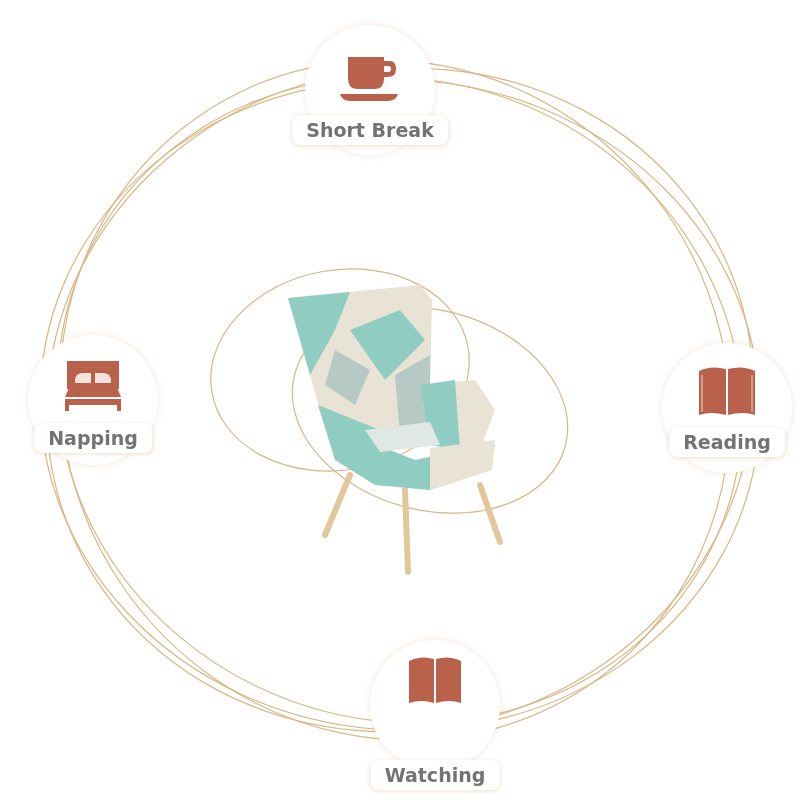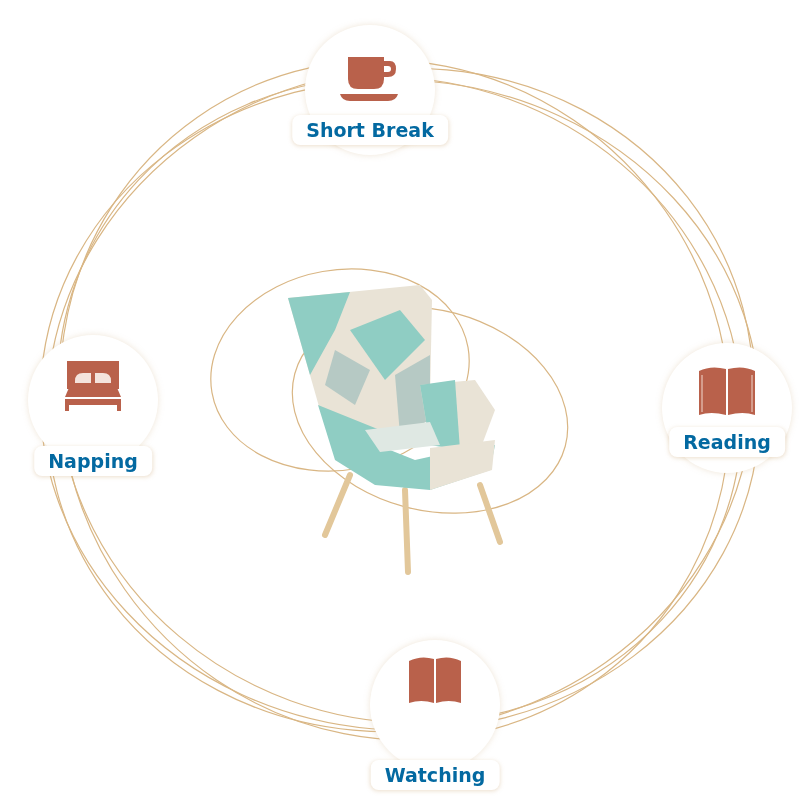--- a/index.html
+++ b/index.html
@@ -2,21 +2,21 @@
 <html><head>
 <meta charset="utf-8">
 <style>
   html,body{margin:0;padding:0;background:#ffffff;}
   body{width:800px;height:800px;position:relative;overflow:hidden;font-family:"DejaVu Sans","Liberation Sans",sans-serif;}
   .orbits{position:absolute;left:0;top:0;width:800px;height:800px;}
   .badge{position:absolute;width:130px;height:130px;border-radius:50%;background:#fff;
     box-shadow:0 0 6px rgba(210,180,140,0.35);}
   .badge .icon{position:absolute;left:50%;transform:translateX(-50%);}
   .badge .label{position:absolute;left:50%;transform:translateX(-50%);white-space:nowrap;
-    background:#fff;border-radius:8px;padding:4px 14px;font-weight:bold;font-size:19px;color:#0369a1;
+    background:#fff;border-radius:8px;padding:4px 14px;font-weight:bold;font-size:19px;color:#737373;
     box-shadow:0 1px 4px rgba(200,160,110,0.35);}
   .chair{position:absolute;left:280px;top:280px;width:250px;height:300px;}
 </style>
 </head>
 <body>
 
 <svg class="orbits" viewBox="0 0 800 800">
   <g fill="none" stroke="#d9b684" stroke-width="1.2">
     <ellipse cx="400" cy="400" rx="355" ry="330" transform="rotate(-15 400 400)"></ellipse>
     <ellipse cx="400" cy="400" rx="345" ry="320" transform="rotate(20 400 400)"></ellipse>
@@ -57,21 +57,21 @@
 <div class="badge" style="left:28px;top:335px;">
   <svg class="icon" style="top:24px;" width="56" height="52" viewBox="0 0 56 52">
     <rect x="2" y="2" width="52" height="28" fill="#b9614b"></rect>
     <path d="M10,22 Q10,14 18,14 H26 V26 H10 Z" fill="#f4e3dc"></path>
     <path d="M30,26 V14 H38 Q46,14 46,22 V26 Z" fill="#f4e3dc"></path>
     <path d="M0,38 L6,24 H50 L56,38 Z" fill="#b9614b"></path>
     <rect x="0" y="40" width="56" height="6" fill="#b9614b"></rect>
     <rect x="0" y="46" width="4" height="6" fill="#b9614b"></rect>
     <rect x="52" y="46" width="4" height="6" fill="#b9614b"></rect>
   </svg>
-  <div class="label" style="top:88px;margin-top:23px;">Napping</div>
+  <div class="label" style="top:88px;">Napping</div>
 </div>
 
 <div class="badge" style="left:662px;top:343px;text-align:center;">
   <svg class="icon" style="top:20px;" width="60" height="54" viewBox="0 0 60 54">
     <path d="M2,8 Q14,2 29,6 V52 Q14,48 2,52 Z" fill="#b9614b"></path>
     <path d="M58,8 Q46,2 31,6 V52 Q46,48 58,52 Z" fill="#b9614b"></path>
     <path d="M5,12 V49 M55,12 V49" stroke="#f1d9cf" stroke-width="1"></path>
   </svg>
   <div class="label" style="top:84px;">Reading</div>
 </div>

